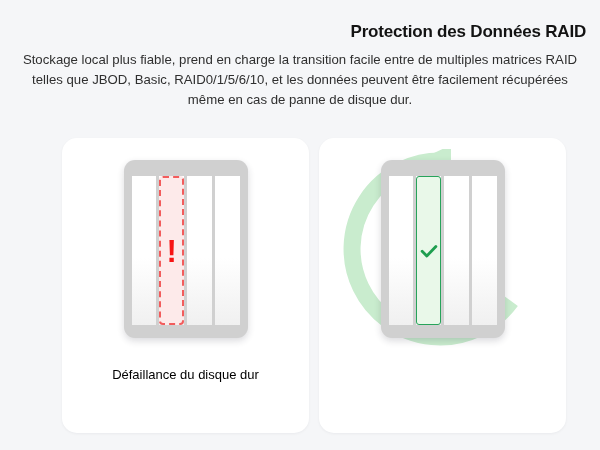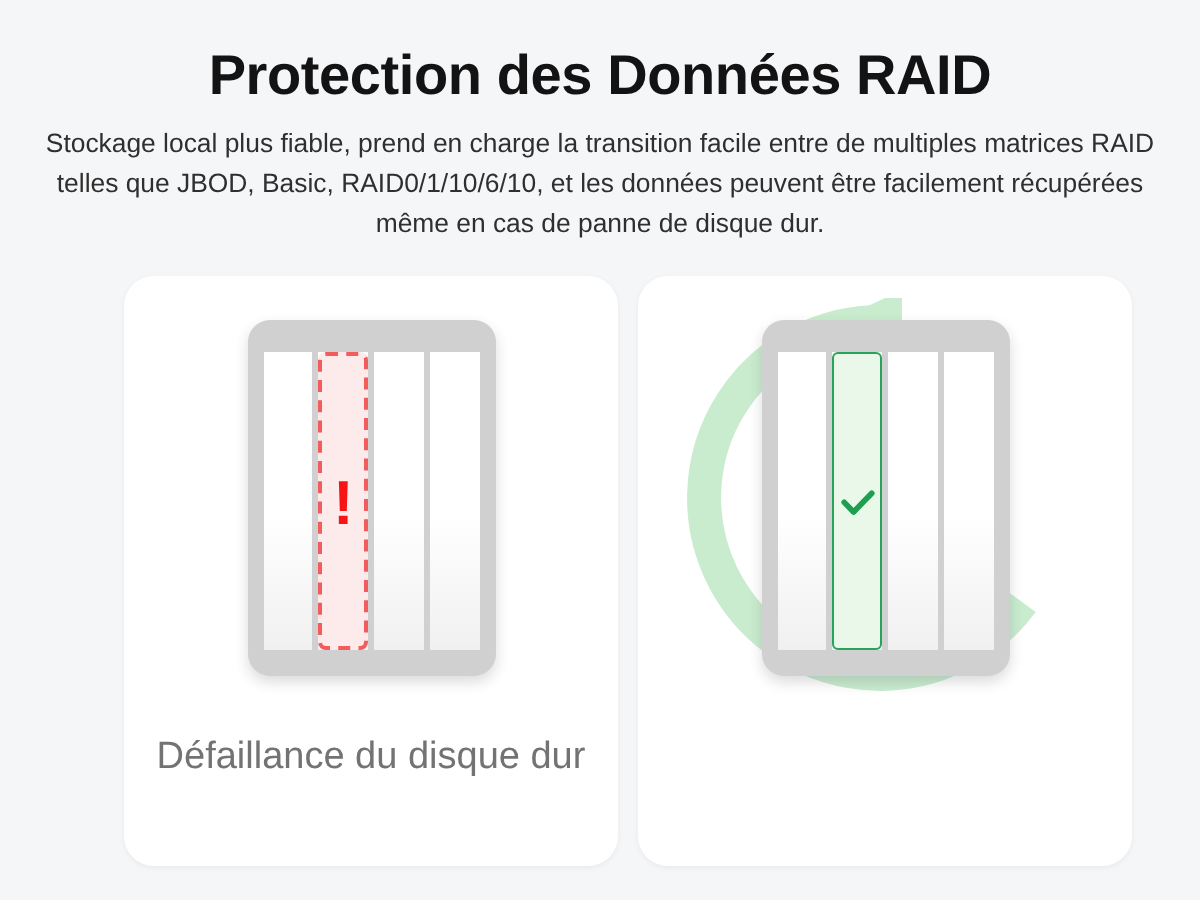--- a/index.html
+++ b/index.html
@@ -20,26 +20,27 @@
     height: 450px;
     box-sizing: border-box;
   }
 
   
   .header {
     padding: 22px 14px 0 14px;
     text-align: center;
   }
   .title {
-    font-size: 28px;
+    font-size: 17px;
     font-weight: bold;
     color: #131313;
     letter-spacing: -0.2px;
     line-height: 1.12;
     margin: 0;
+    text-align: right;
   }
   .subtitle {
     font-size: 13.2px;
     color: #2f2f2f;
     line-height: 1.52;
     margin: 9px auto 0 auto;
     max-width: 580px;
     font-weight: normal;
   }
 
@@ -158,35 +159,35 @@
   .caption {
     flex: 1 1 auto;
     width: 100%;
     display: flex;
     align-items: flex-start;
     justify-content: center;
     padding: 6px 8px 0 8px;
     box-sizing: border-box;
   }
   .caption-text {
-    font-size: 19px;
-    color: #737373;
+    font-size: 13px;
+    color: #000000;
     text-align: center;
     line-height: 1.32;
     font-weight: normal;
   }
 </style>
 </head>
 <body>
 
 <div class="page">
 
   <div class="header">
     <h1 class="title">Protection des Données RAID</h1>
-    <p class="subtitle">Stockage local plus fiable, prend en charge la transition facile entre de multiples matrices RAID telles que JBOD, Basic, RAID0/1/10/6/10, et les données peuvent être facilement récupérées même en cas de panne de disque dur.</p>
+    <p class="subtitle">Stockage local plus fiable, prend en charge la transition facile entre de multiples matrices RAID telles que JBOD, Basic, RAID0/1/5/6/10, et les données peuvent être facilement récupérées même en cas de panne de disque dur.</p>
   </div>
 
   <div class="cards">
 
     <div class="card">
       <div class="art-wrap">
 
         <div class="enclosure">
           <div class="bays">
             <div class="bay"></div>

